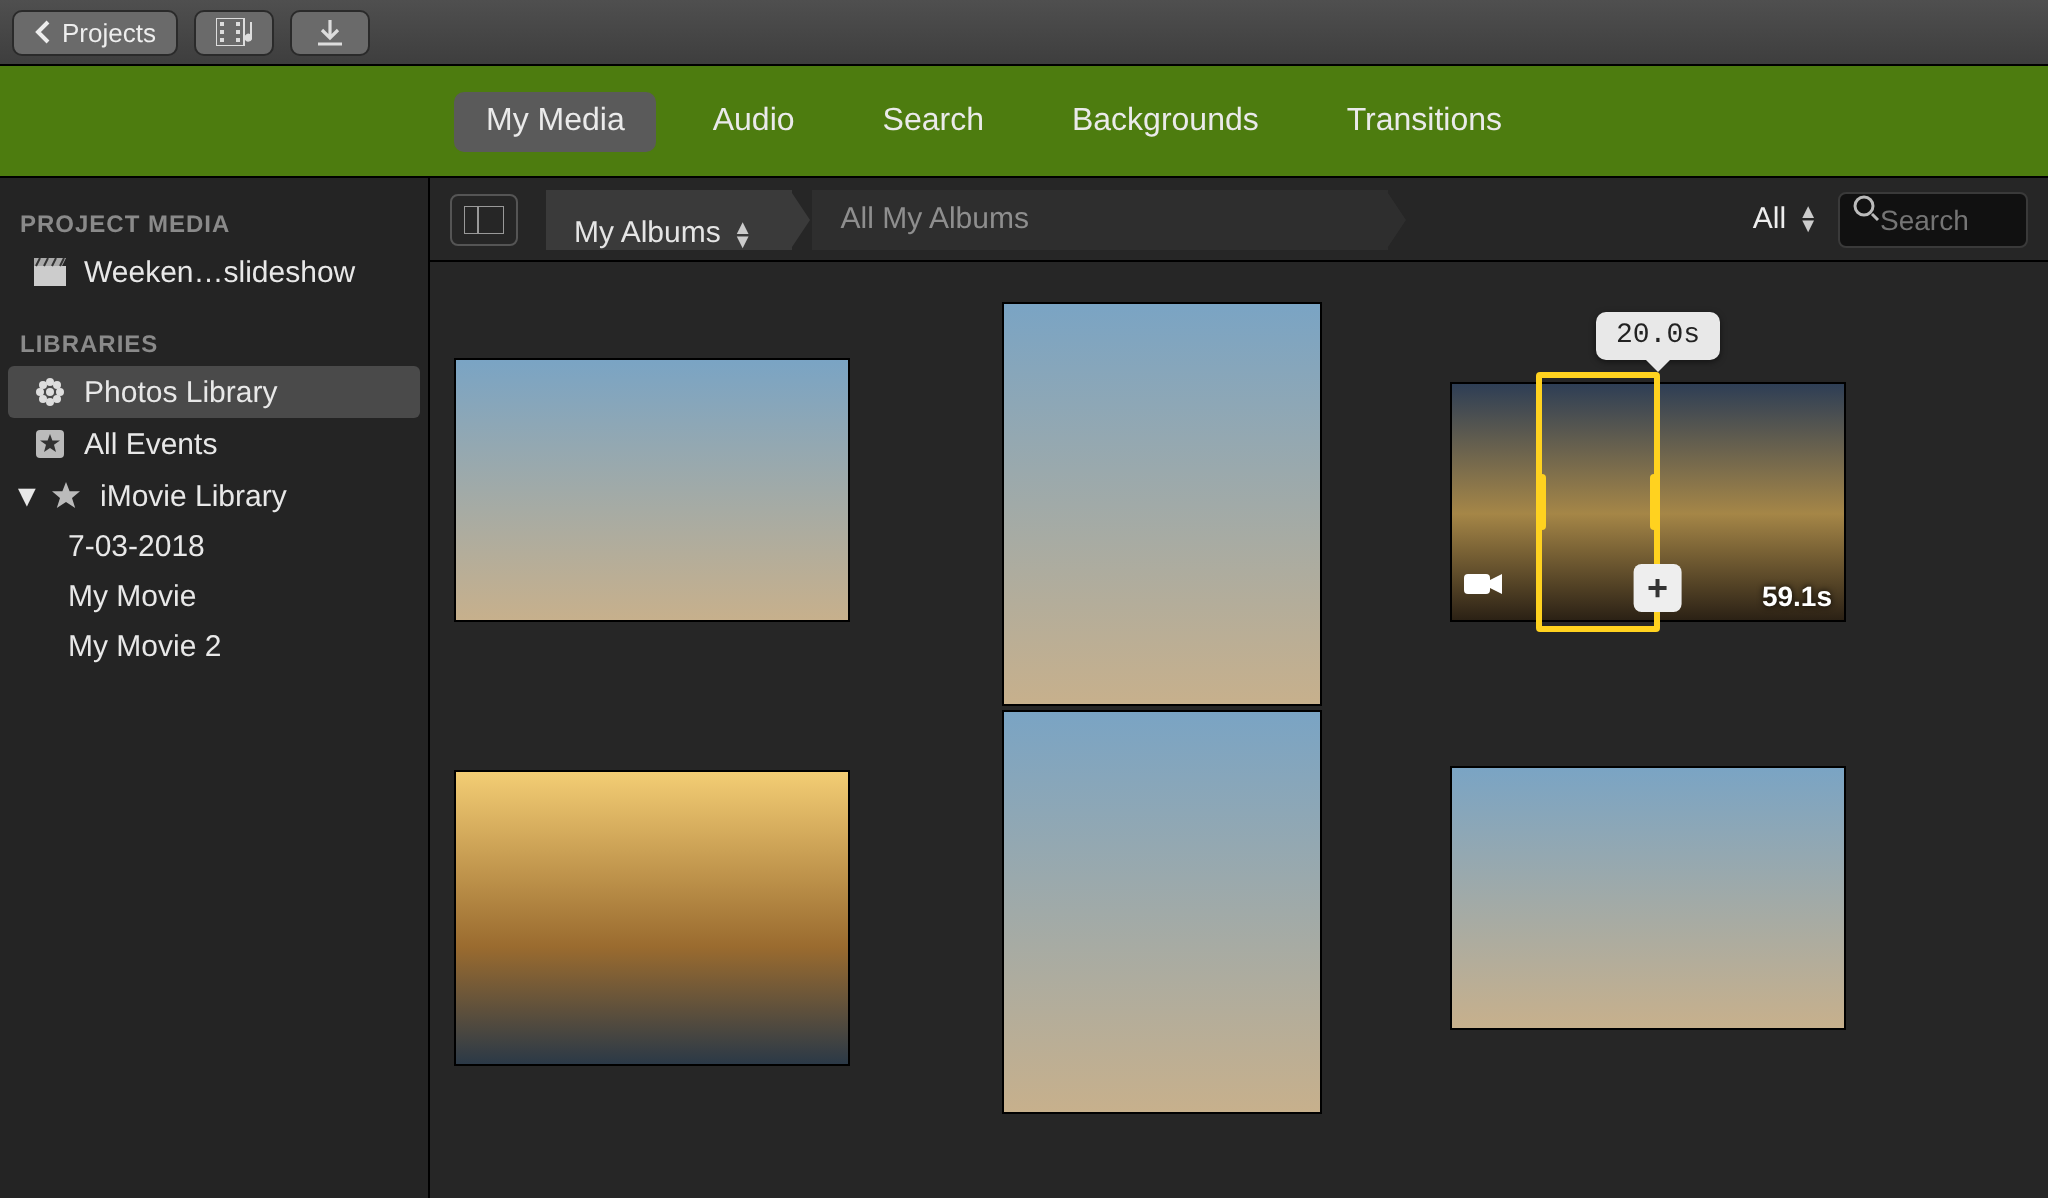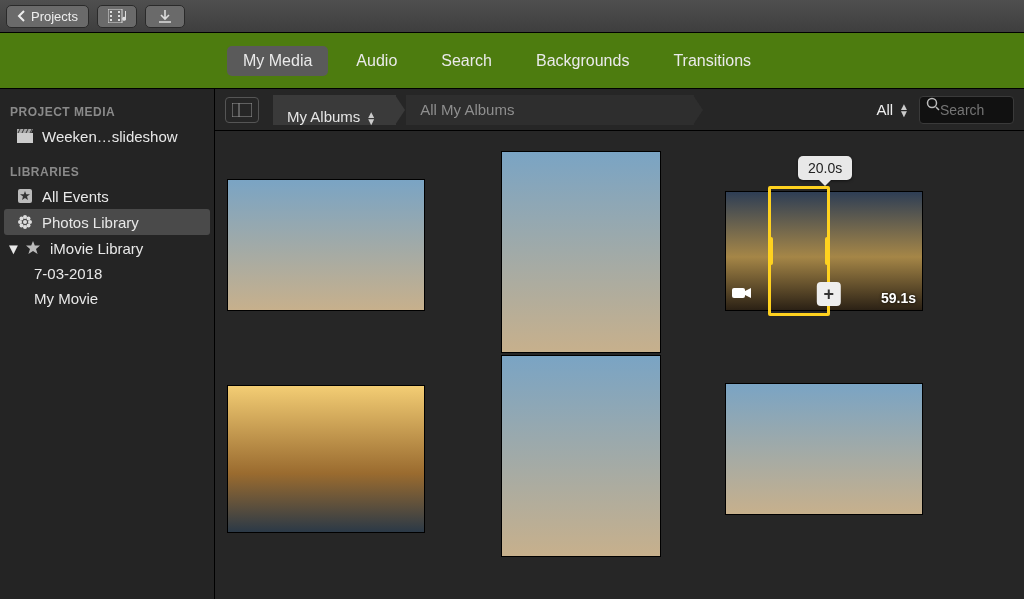--- a/index.html
+++ b/index.html
@@ -39,21 +39,21 @@
   .thumb.ph4 { width:198px; height:148px; margin-top:6px; background:linear-gradient(#f3cd74 0%,#9a6b2f 60%,#2b3947 100%); }
   .thumb.ph5 { width:160px; height:202px; margin-left:30px; margin-top:-24px; }
   .thumb.ph6 { width:198px; height:132px; margin-top:4px; margin-left:18px; }
   .vid .cam { position:absolute; left:6px; bottom:6px; color:#fff; }
   .vid .dur { position:absolute; right:6px; bottom:4px; color:#fff; font-size:14px; font-weight:600; text-shadow:0 0 3px #000; }
   .vid .sel { position:absolute; top:-6px; bottom:-6px; left:42px; right:92px; border:3px solid #ffd21f; border-radius:2px; }
   .vid .sel::before, .vid .sel::after { content:""; position:absolute; top:50%; width:4px; height:28px; background:#ffd21f; transform:translateY(-50%); border-radius:2px; }
   .vid .sel::before { left:-2px; }
   .vid .sel::after  { right:-2px; }
   .vid .addbtn { position:absolute; left:50%; bottom:4px; transform:translateX(-30%); width:24px; height:24px; background:#eee; border-radius:4px; display:flex; align-items:center; justify-content:center; color:#333; font-size:18px; font-weight:700; }
-  .tooltip { position:absolute; top:-36px; left:72px; background:#e8e8e8; color:#222; font-size:14px; padding:4px 10px; border-radius:5px; box-shadow:0 1px 3px rgba(0,0,0,.5); }
+  .tooltip { position:absolute; top:-36px; left:72px; background:#e8e8e8; color:#222; font-size:14px; padding:4px 10px; border-radius:5px; box-shadow:0 1px 3px rgba(0,0,0,.5);font-family:Liberation Mono, monospace; }
   .tooltip::after { content:""; position:absolute; bottom:-6px; left:50%; margin-left:-6px; border-left:6px solid transparent; border-right:6px solid transparent; border-top:6px solid #e8e8e8; }
 </style>
 </head>
 <body>
 
 <div class="toolbar-top">
   <div class="tb-btn">
     <svg width="8" height="12" viewBox="0 0 8 12">
         <path d="M7 1 2 6l5 5" stroke="#eee" stroke-width="2" fill="none"></path>
       </svg>
@@ -94,61 +94,64 @@
         <svg width="16" height="14">
             <rect x="0" y="4" width="16" height="10" fill="#ccc"></rect>
             <path d="M0 0h16l-2 4H0z" fill="#aaa"></path>
             <path d="M3 0l-2 4M7 0l-2 4M11 0l-2 4M15 0l-2 4" stroke="#333"></path>
           </svg>
       </span>
       <span>Weeken…slideshow</span>
     </div>
 
     <div class="side-hdr" style="margin-top:10px">LIBRARIES</div>
-    <div class="side-item">
-      <span class="icon-box">
-        <svg width="16" height="16" viewBox="0 0 16 16">
-            <rect x="1" y="1" width="14" height="14" rx="2" fill="#bbb"></rect>
-            <path d="M8 3l1.2 3.2H13L10 8.4l1 3.6L8 10l-3 2 1-3.6L3 6.2h3.8z" fill="#333"></path>
-          </svg>
-      </span>
-      <span>All Events</span>
-    </div>
     <div class="side-item selected">
       <span class="icon-box">
         <svg width="16" height="16" viewBox="0 0 16 16">
             <g fill="#ddd">
               <circle cx="8" cy="8" r="2"></circle>
               <circle cx="8" cy="3" r="2"></circle>
               <circle cx="8" cy="13" r="2"></circle>
               <circle cx="3" cy="8" r="2"></circle>
               <circle cx="13" cy="8" r="2"></circle>
               <circle cx="4.5" cy="4.5" r="2"></circle>
               <circle cx="11.5" cy="4.5" r="2"></circle>
               <circle cx="4.5" cy="11.5" r="2"></circle>
               <circle cx="11.5" cy="11.5" r="2"></circle>
             </g>
           </svg>
       </span>
       <span>Photos Library</span>
     </div>
+    <div class="side-item">
+      <span class="icon-box">
+        <svg width="16" height="16" viewBox="0 0 16 16">
+            <rect x="1" y="1" width="14" height="14" rx="2" fill="#bbb"></rect>
+            <path d="M8 3l1.2 3.2H13L10 8.4l1 3.6L8 10l-3 2 1-3.6L3 6.2h3.8z" fill="#333"></path>
+          </svg>
+      </span>
+      <span>All Events</span>
+    </div>
     <div class="side-item" style="padding-left:6px;">
       <span class="tri">▼</span>
       <span class="icon-box">
         <svg width="16" height="16" viewBox="0 0 16 16">
             <path d="M8 1l1.8 4.6H15L11 9l1.6 5L8 11 3.4 14 5 9 1 5.6h5.2z" fill="#bbb"></path>
           </svg>
       </span>
       <span>iMovie Library</span>
     </div>
     <div class="side-item side-sub">
         <span>7-03-2018</span>
       </div>
     <div class="side-item side-sub">
         <span>My Movie</span>
+      </div>
+    <div class="side-item side-sub">
+        <span>My Movie 2</span>
       </div>
   </div>
 
   <div class="content">
     <div class="filterbar">
       <div class="fb-view">
         <svg width="20" height="14">
             <rect x="0" y="0" width="20" height="14" fill="none" stroke="#999"></rect>
             <line x1="7" y1="0" x2="7" y2="14" stroke="#999"></line>
           </svg>

